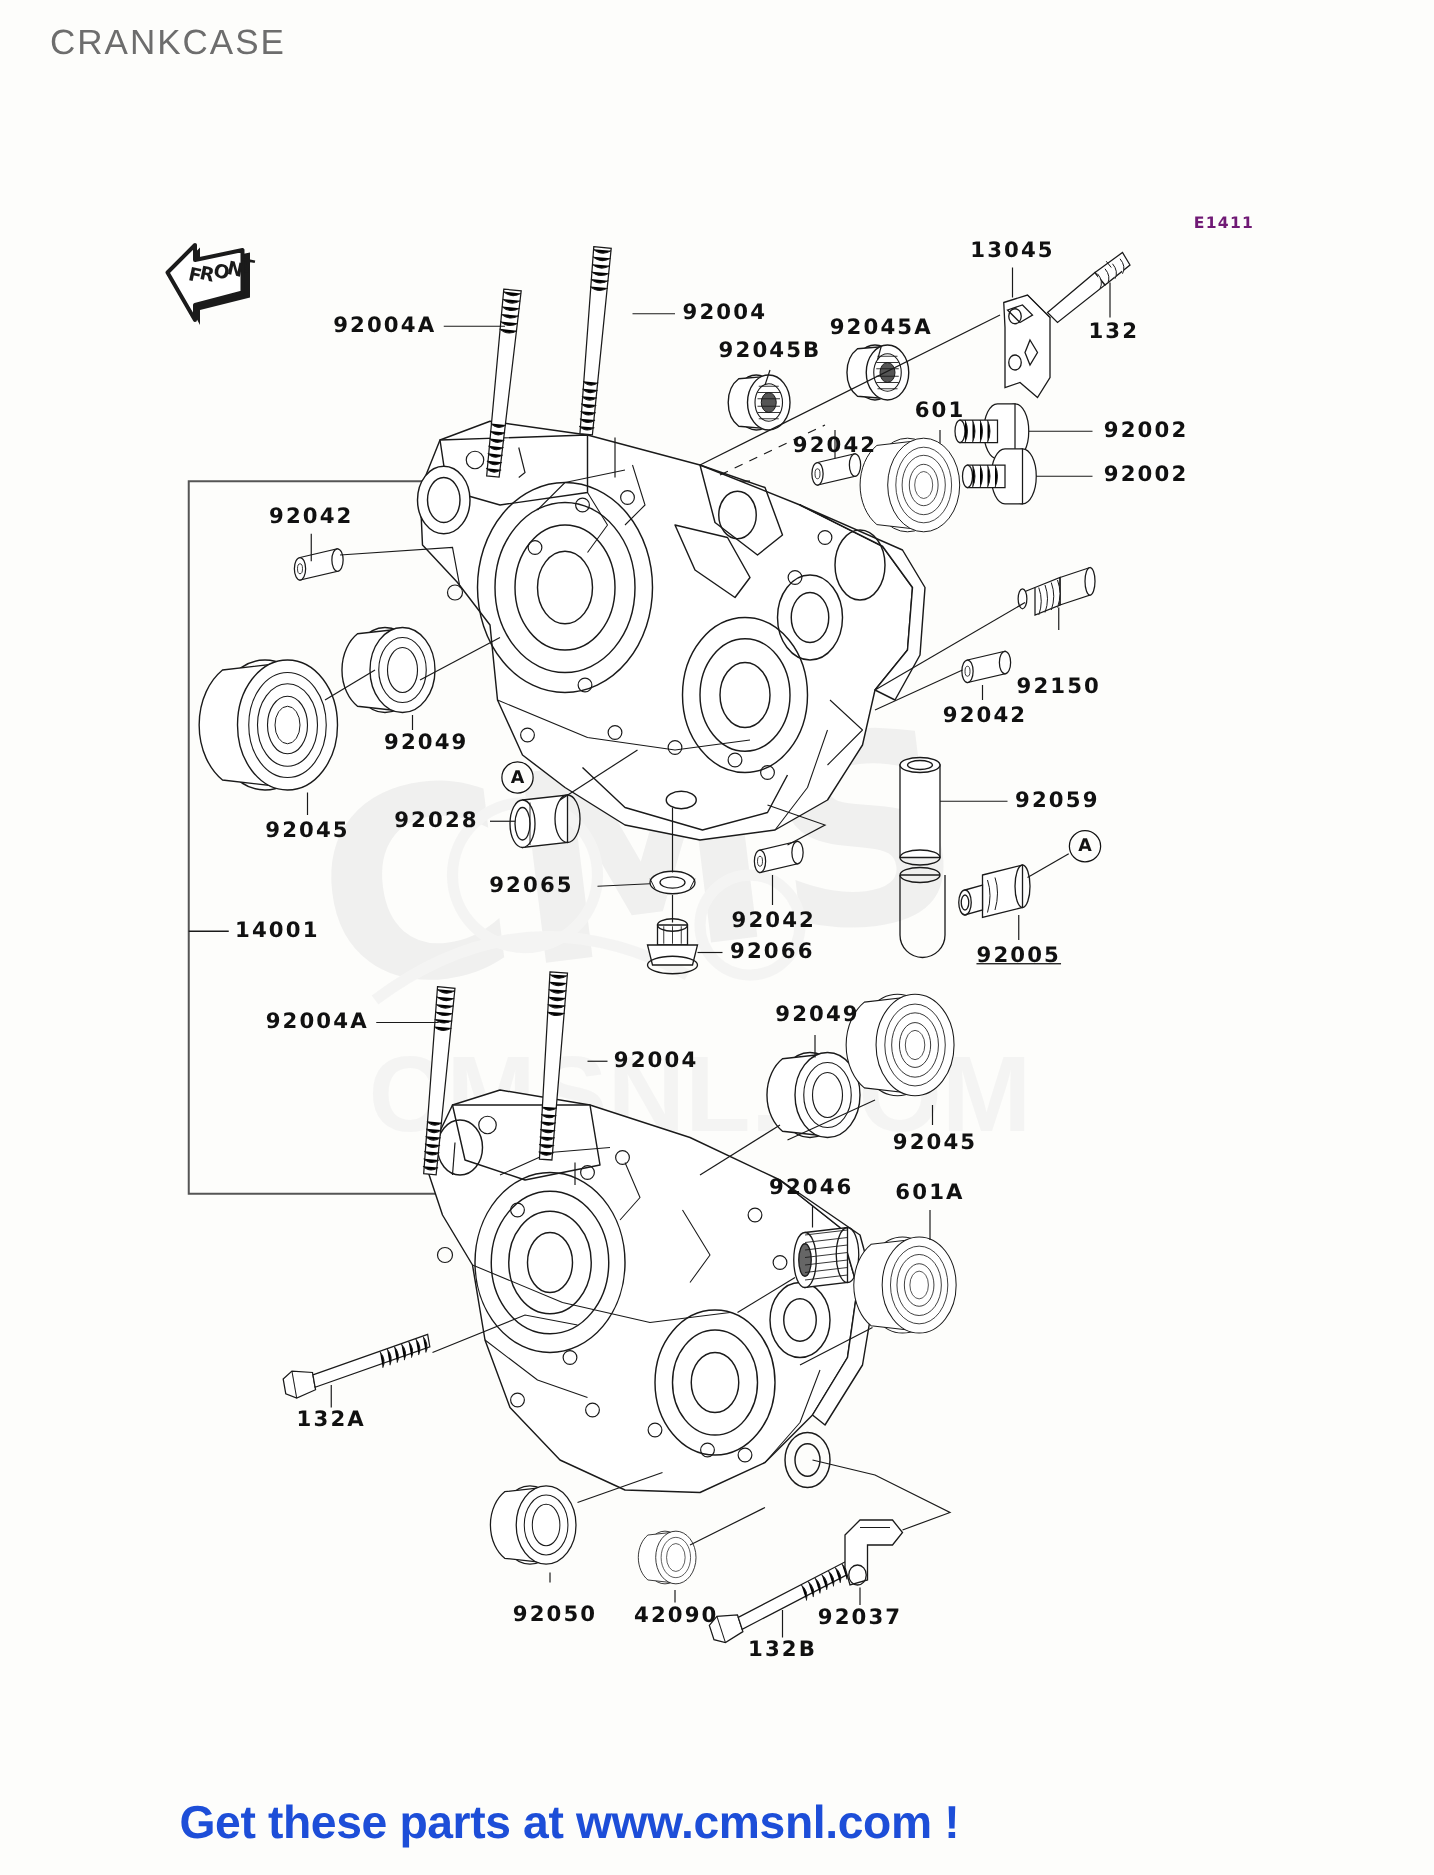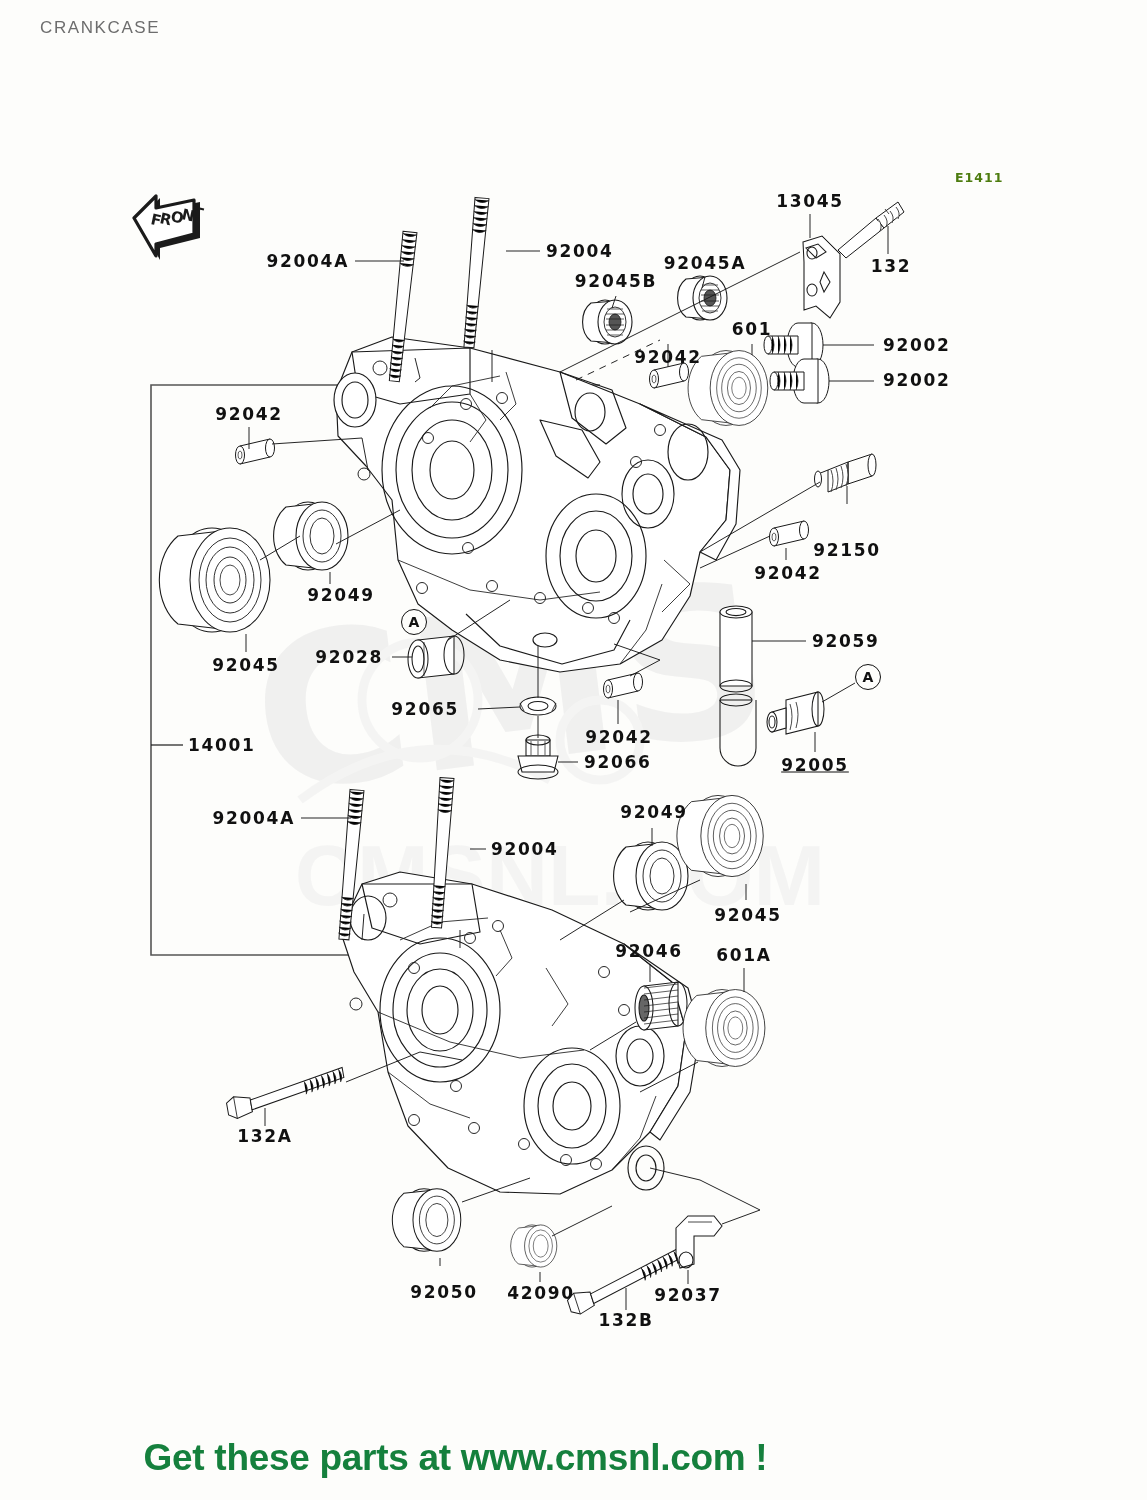--- a/index.html
+++ b/index.html
@@ -9,38 +9,38 @@
     background:#fdfdfb;
     font-family:"Liberation Sans", sans-serif;
     overflow:hidden;
     position:relative;
   }
   #page{position:relative;width:1147px;height:1500px;}
 
   
   .page-title{
     position:absolute;left:40px;top:18px;
-    font-size:17px;letter-spacing:1.6px;
+    font-size:28px;letter-spacing:1.6px;
     color:#6d6d6d;font-weight:400;
     font-family:"Liberation Sans", sans-serif;
     white-space:nowrap;
   }
   .diagram-code{
     position:absolute;left:955px;top:170px;
     font-size:12.5px;font-weight:bold;letter-spacing:1px;
-    color:#4d7c0f;font-family:"DejaVu Sans", sans-serif;
+    color:#701a75;font-family:"DejaVu Sans", sans-serif;
   }
 
   
   .footer-cta{
     position:absolute;left:0;top:1437px;width:911px;
     text-align:center;
     font-family:"Liberation Sans", sans-serif;
     font-size:37px;font-weight:bold;
-    color:#15803d;letter-spacing:-0.3px;
+    color:#1d4ed8;letter-spacing:-0.3px;
     white-space:nowrap;
   }
 
   
   #canvas{position:absolute;left:0;top:0;width:1147px;height:1500px;}
 
   
   .plabel{
     position:absolute;
     font-family:"DejaVu Sans", sans-serif;

